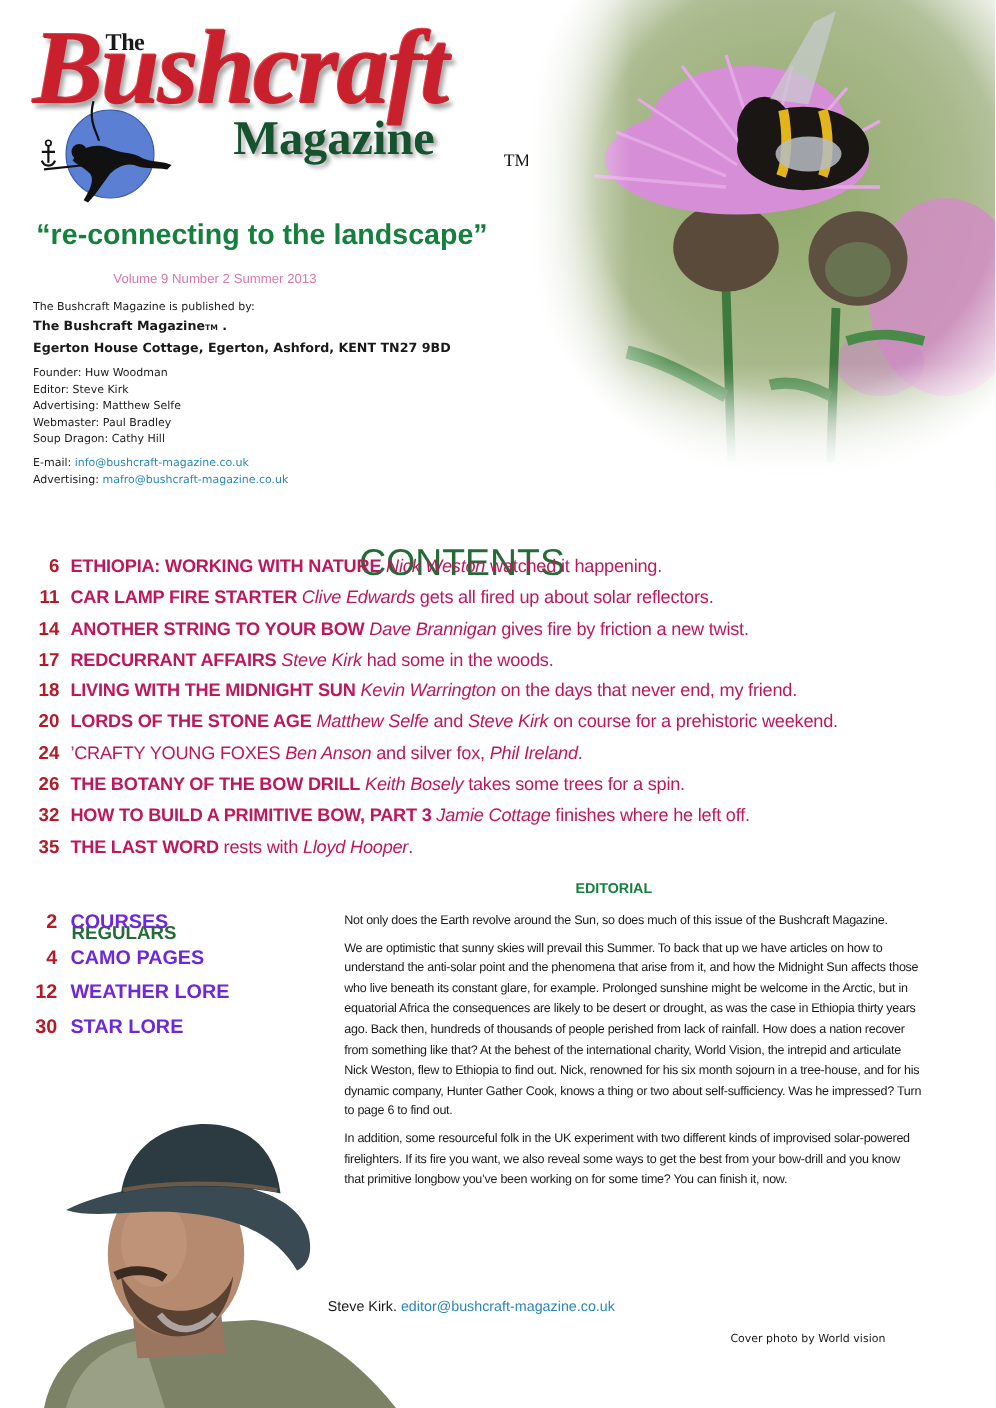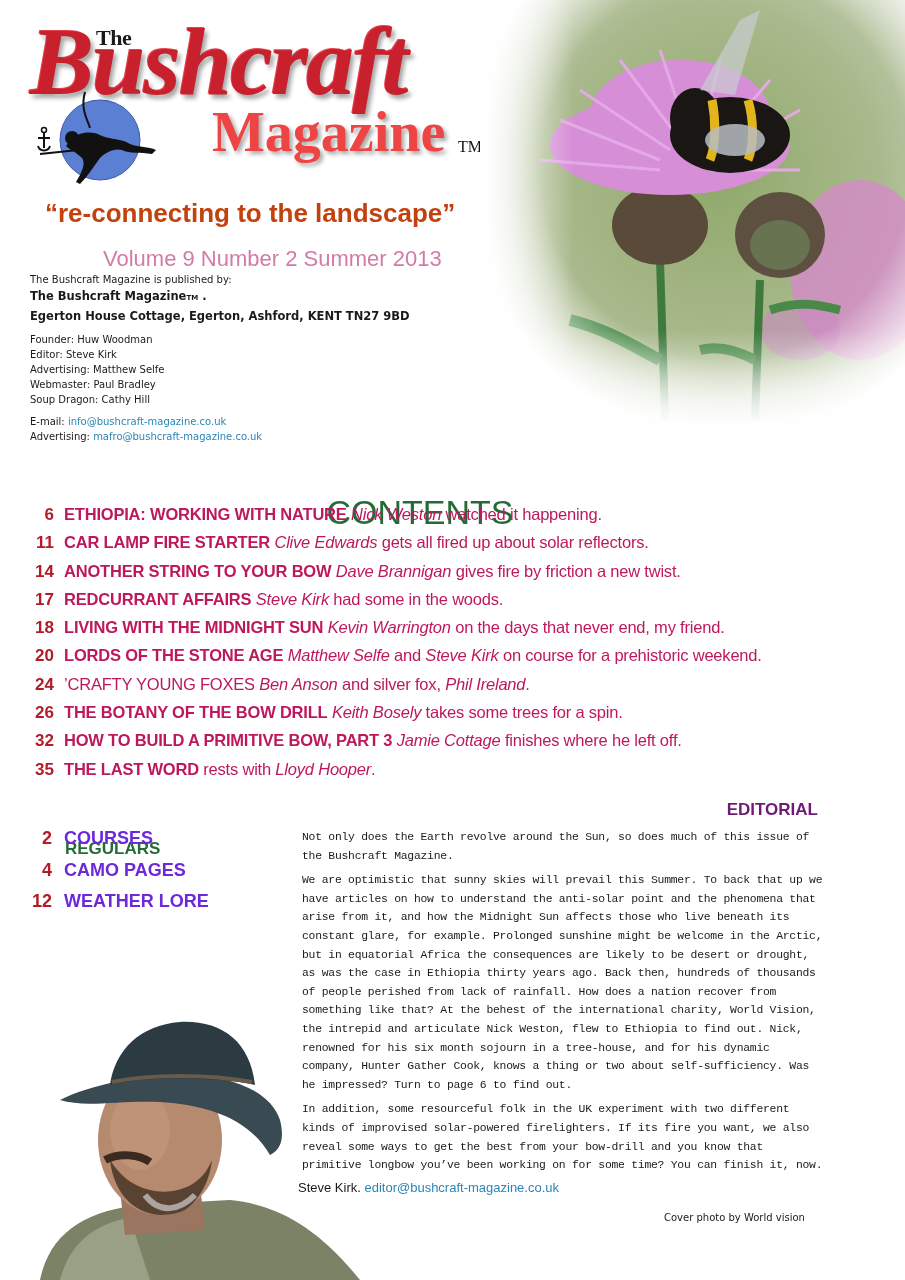--- a/index.html
+++ b/index.html
@@ -8,33 +8,33 @@
 
   
   .masthead { position: absolute; left: 0; top: 0; width: 520px; height: 240px; }
   .logo-the { position: absolute; left: 96px; top: 25px; font-family: "Liberation Serif", serif;
               font-weight: bold; font-size: 22px; color: #1a1a1a; letter-spacing: -0.5px; }
   .logo-bushcraft { position: absolute; left: 30px; top: 14px; font-family: "Liberation Serif", serif;
               font-style: italic; font-weight: bold; font-size: 96px; line-height: 1;
               color: #c8202c; letter-spacing: -2px;
               text-shadow: 3px 4px 4px rgba(0,0,0,0.35), -1px -1px 0 #e4444f; }
   .logo-magazine { position: absolute; left: 212px; top: 104px; font-family: "Liberation Serif", serif;
-              font-weight: bold; font-size: 56px; line-height: 1; color: #ef4444;
+              font-weight: bold; font-size: 44px; line-height: 1; color: #14532d;
               text-shadow: 3px 3px 4px rgba(0,0,0,0.35); }
   .logo-tm { position: absolute; left: 458px; top: 138px; font-family: "Liberation Serif", serif;
               font-size: 16px; color: #111; }
   .logo-emblem { position: absolute; left: 30px; top: 80px; width: 130px; height: 110px; }
   .tagline { position: absolute; left: 33px; top: 198px; font-weight: bold; font-size: 26px;
-             color: #c2410c; white-space: nowrap; margin-left: 12px; }
+             color: #15803d; white-space: nowrap; }
 
   
   .cover-photo { position: absolute; left: 480px; top: 0; width: 425px; height: 440px; overflow: hidden; }
 
   
-  .volume { position: absolute; left: 103px; top: 246px; font-size: 22px; color: #d47aa9; white-space: nowrap; }
+  .volume { position: absolute; left: 103px; top: 246px; font-size: 12px; color: #d47aa9; white-space: nowrap; }
   .pub { position: absolute; left: 30px; top: 272px; font-family: "DejaVu Sans", sans-serif; color: #1a1a1a; }
   .pub .line { font-size: 10px; line-height: 15px; white-space: nowrap; }
   .pub .bold { font-weight: bold; font-size: 11.5px; line-height: 18px; }
   .pub .tm-small { font-size: 7px; }
   .pub .gap { height: 7px; }
   .pub .link { color: #2a86b8; }
 
   
   .contents-title { position: absolute; left: 0; width: 840px; top: 461px; text-align: center;
                     font-size: 34px; color: #256b38; margin-top: 32px; }
@@ -46,24 +46,24 @@
   .toc-text i { font-style: italic; }
 
   
   .regulars-title { position: absolute; left: 65px; top: 800px; font-weight: bold; font-size: 17px; color: #256b38; margin-top: 39px; }
   .regulars { position: absolute; left: 22px; top: 828px; }
   .reg-row { display: flex; align-items: baseline; height: 31.5px; white-space: nowrap; }
   .reg-num { width: 30px; text-align: right; font-weight: bold; font-size: 18px; color: #b31b28; margin-right: 12px; }
   .reg-label { font-weight: bold; font-size: 18px; color: #6d28d9; }
 
   
-  .editorial-title { position: absolute; left: 298px; width: 520px; top: 800px; text-align: right;
-                     font-weight: bold; font-size: 17px; color: #701a75; }
-  .editorial { position: absolute; left: 302px; top: 828px; width: 525px;
-               font-family: Liberation Mono, monospace; font-size: 11.4px; line-height: 18.6px; color: #1a1a1a; }
+  .editorial-title { position: absolute; left: 298px; width: 520px; top: 800px; text-align: center;
+                     font-weight: bold; font-size: 13px; color: #15803d; }
+  .editorial { position: absolute; left: 313px; top: 828px; width: 525px;
+               font-family: Liberation Sans, sans-serif; font-size: 11.4px; line-height: 18.6px; color: #1a1a1a; }
   .editorial p { margin: 0 0 6px 0; letter-spacing: -0.25px; }
   .signoff { position: absolute; left: 298px; top: 1180px; font-size: 13px; color: #1a1a1a; white-space: nowrap; }
   .signoff .link { color: #2a86b8; }
   .credit { position: absolute; left: 664px; top: 1212px; font-family: "DejaVu Sans", sans-serif;
             font-size: 10px; color: #1a1a1a; white-space: nowrap; }
 
   
   .portrait { position: absolute; left: 0; top: 990px; width: 370px; height: 290px; overflow: hidden; }
 </style>
 </head>
@@ -218,20 +218,24 @@
     <span class="reg-label">COURSES</span>
   </div>
   <div class="reg-row">
     <span class="reg-num">4</span>
     <span class="reg-label">CAMO PAGES</span>
   </div>
   <div class="reg-row">
     <span class="reg-num">12</span>
     <span class="reg-label">WEATHER LORE</span>
   </div>
+  <div class="reg-row">
+    <span class="reg-num">30</span>
+    <span class="reg-label">STAR LORE</span>
+  </div>
 </div>
 
 <div class="portrait">
   <svg width="370" height="290" viewBox="0 0 370 290">
 
     <path d="M40 290 C50 240, 90 220, 140 215 L230 210 C280 215, 320 240, 360 290 Z" fill="#7b8266"></path>
     <path d="M60 290 C70 250, 100 232, 130 228 L150 290 Z" fill="#9aa086"></path>
 
     <path d="M120 200 L200 195 L205 240 L125 245 Z" fill="#9a7560"></path>
 

